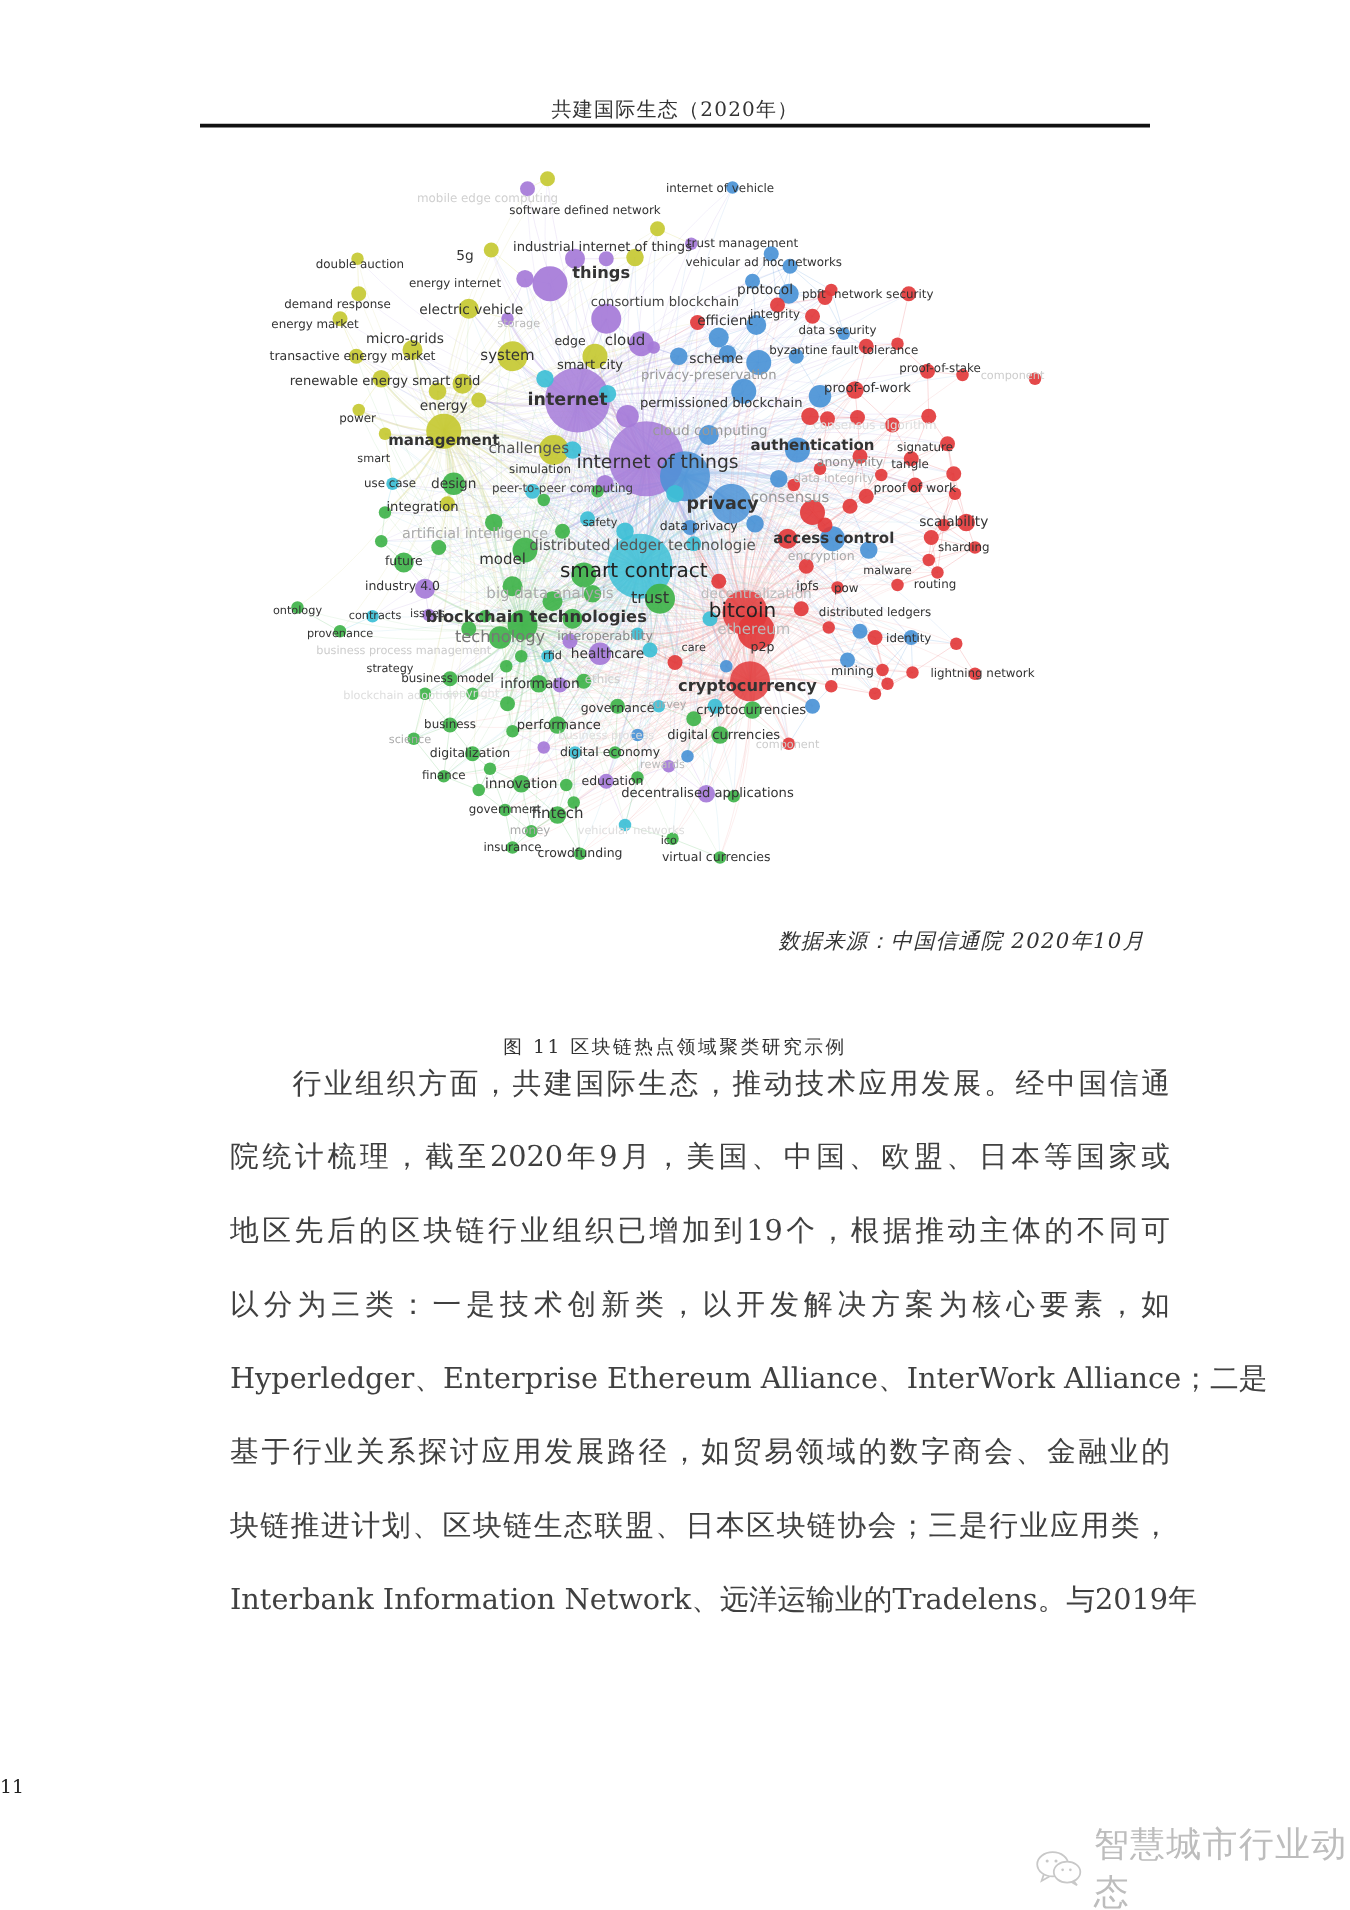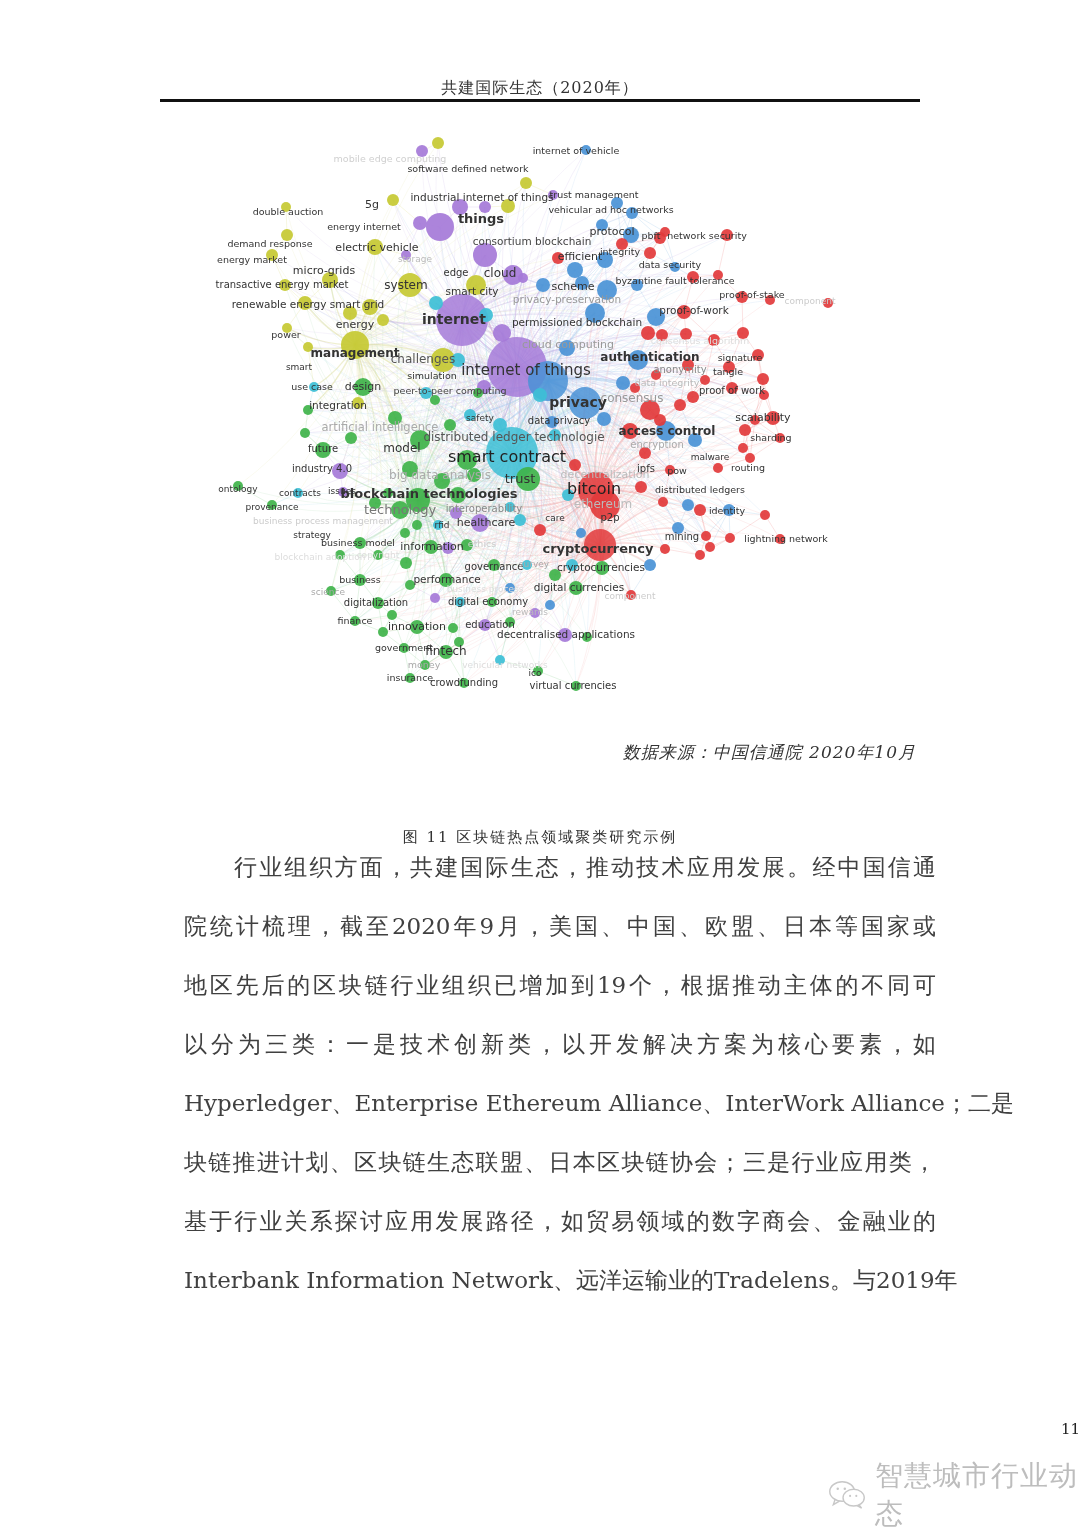--- a/index.html
+++ b/index.html
@@ -7,21 +7,21 @@
   .running-header { position: absolute; left: 160px; top: 78px; width: 760px; text-align: center; font-size: 16px; color: #333; letter-spacing: 1px; }
   .header-rule { position: absolute; left: 160px; top: 99px; width: 760px; height: 3px; background: #111; }
   .figure { position: absolute; left: 210px; top: 135px; width: 640px; height: 560px; text-decoration: underline; }
   .figure svg { width: 640px; height: 560px; display: block; }
   .figure svg text { font-family: "DejaVu Sans", "Liberation Sans", sans-serif; }
   .source-line { position: absolute; right: 164px; top: 741px; font-size: 17px; color: #333; letter-spacing: 1px; font-style: italic; }
   .caption { position: absolute; left: 160px; top: 828px; width: 760px; text-align: center; font-size: 15px; color: #333; letter-spacing: 2px; }
   .body-text { position: absolute; left: 164px; top: 838px; width: 752px; font-size: 23px; line-height: 59px; color: #404040; margin-left: 20px; }
   .body-line { display: block; white-space: nowrap; text-align: justify; text-align-last: justify; height: 59px; }
   .body-line.indent { padding-left: 50px; }
-  .page-number { position: absolute; left: 0; width: 1080px; top: 1420px; text-align: right; font-size: 15px; color: #222; }
+  .page-number { position: absolute; left: 0; width: 1080px; top: 1420px; text-align: left; font-size: 15px; color: #222; }
   .watermark { position: absolute; left: 828px; top: 1457px; display: flex; align-items: center; gap: 8px; }
   .watermark-text { font-family: "DejaVu Sans", "Liberation Sans", sans-serif; font-size: 28px; color: #bdbdbd; letter-spacing: 1px; font-weight: 300; }
   .wechat-icon { width: 44px; height: 36px; }
 </style>
 </head>
 <body>
 
 <div class="running-header">共建国际生态（2020年）</div>
 <div class="header-rule"></div>
 
@@ -1974,22 +1974,22 @@
 
 <div class="source-line">数据来源：中国信通院 2020年10月</div>
 <div class="caption">图 11 区块链热点领域聚类研究示例</div>
 
 <div class="body-text">
   <span class="body-line indent">行业组织方面，共建国际生态，推动技术应用发展。经中国信通</span>
   <span class="body-line">院统计梳理，截至2020年9月，美国、中国、欧盟、日本等国家或</span>
   <span class="body-line">地区先后的区块链行业组织已增加到19个，根据推动主体的不同可</span>
   <span class="body-line">以分为三类：一是技术创新类，以开发解决方案为核心要素，如</span>
   <span class="body-line">Hyperledger、Enterprise Ethereum Alliance、InterWork Alliance；二是</span>
+  <span class="body-line">基于行业关系探讨应用发展路径，如贸易领域的数字商会、金融业的</span>
   <span class="body-line">块链推进计划、区块链生态联盟、日本区块链协会；三是行业应用类，</span>
-  <span class="body-line">基于行业关系探讨应用发展路径，如贸易领域的数字商会、金融业的</span>
   <span class="body-line">Interbank Information Network、远洋运输业的Tradelens。与2019年</span>
 </div>
 
 <div class="page-number">11</div>
 
 <div class="watermark">
   <svg class="wechat-icon" viewBox="0 0 44 36">
     <ellipse cx="16" cy="14" rx="14" ry="11" fill="none" stroke="#c8c8c8" stroke-width="1.6"></ellipse>
     <path d="M8 23 L6 29 L13 25" fill="none" stroke="#c8c8c8" stroke-width="1.6"></path>
     <ellipse cx="29" cy="21" rx="12" ry="9.5" fill="#fff" stroke="#c8c8c8" stroke-width="1.6"></ellipse>

